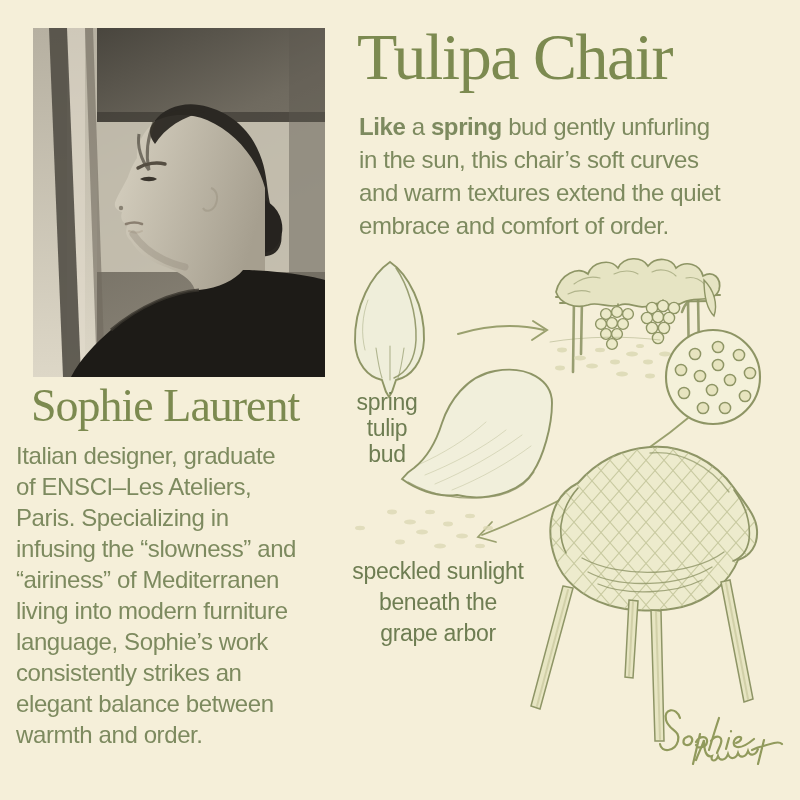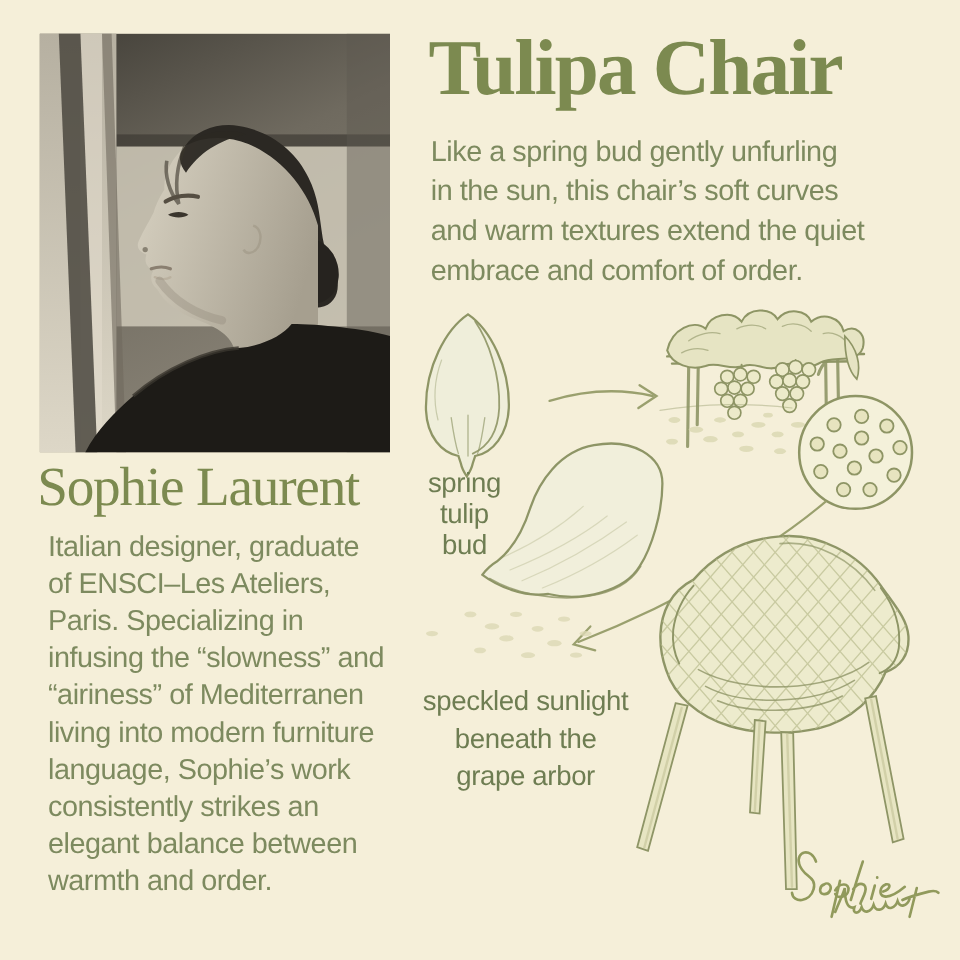--- a/index.html
+++ b/index.html
@@ -12,45 +12,44 @@
   
   #portrait{left:33px;top:28px;width:292px;height:349px;}
   
   #designer-name{
     left:31px;top:382px;width:320px;
     font-family:"Liberation Serif",serif;
     font-size:46px;line-height:1.05;letter-spacing:-1px;
     color:#7c8a50;
   }
   #designer-bio{
-    left:40px;top:440px;width:330px;
+    left:16px;top:440px;width:330px;
     font-size:24px;line-height:31px;letter-spacing:-0.4px;
     color:#7d8a5f;white-space:pre-line;
   }
   
   #product-title{
     left:357px;top:22px;width:430px;
     font-family:"Liberation Serif",serif;
     font-size:66px;line-height:1.05;letter-spacing:-1.5px;
     color:#7c8a50;
-    font-weight:bold;
   }
   #product-intro{
     left:359px;top:110px;width:420px;
     font-size:24px;line-height:33px;letter-spacing:-0.4px;
     color:#7d8a5f;white-space:pre-line;
   }
-  #product-intro .b{font-weight:normal;text-align:right;}
+  #product-intro .b{font-weight:bold;text-align:right;}
   
   .sketch-label{
     text-align:center;color:#6e7d52;
     font-size:23px;letter-spacing:-0.3px;white-space:pre-line;
   }
   #tulip-label{left:322px;top:389px;width:130px;line-height:26px;}
-  #sunlight-label{left:330px;top:556px;width:216px;line-height:31px;margin-top:13px;}
+  #sunlight-label{left:330px;top:556px;width:216px;line-height:31px;}
   #sketch{left:330px;top:250px;width:470px;height:550px;}
   .sr{position:absolute;width:1px;height:1px;overflow:hidden;clip:rect(0 0 0 0);}
 </style>
 </head>
 <body>
 
 <svg id="portrait" class="abs" viewBox="0 0 292 349" role="img">
   <defs>
     <linearGradient id="gWall" x1="0" y1="0" x2="0.4" y2="1">
       <stop offset="0" stop-color="#413e37"></stop>

